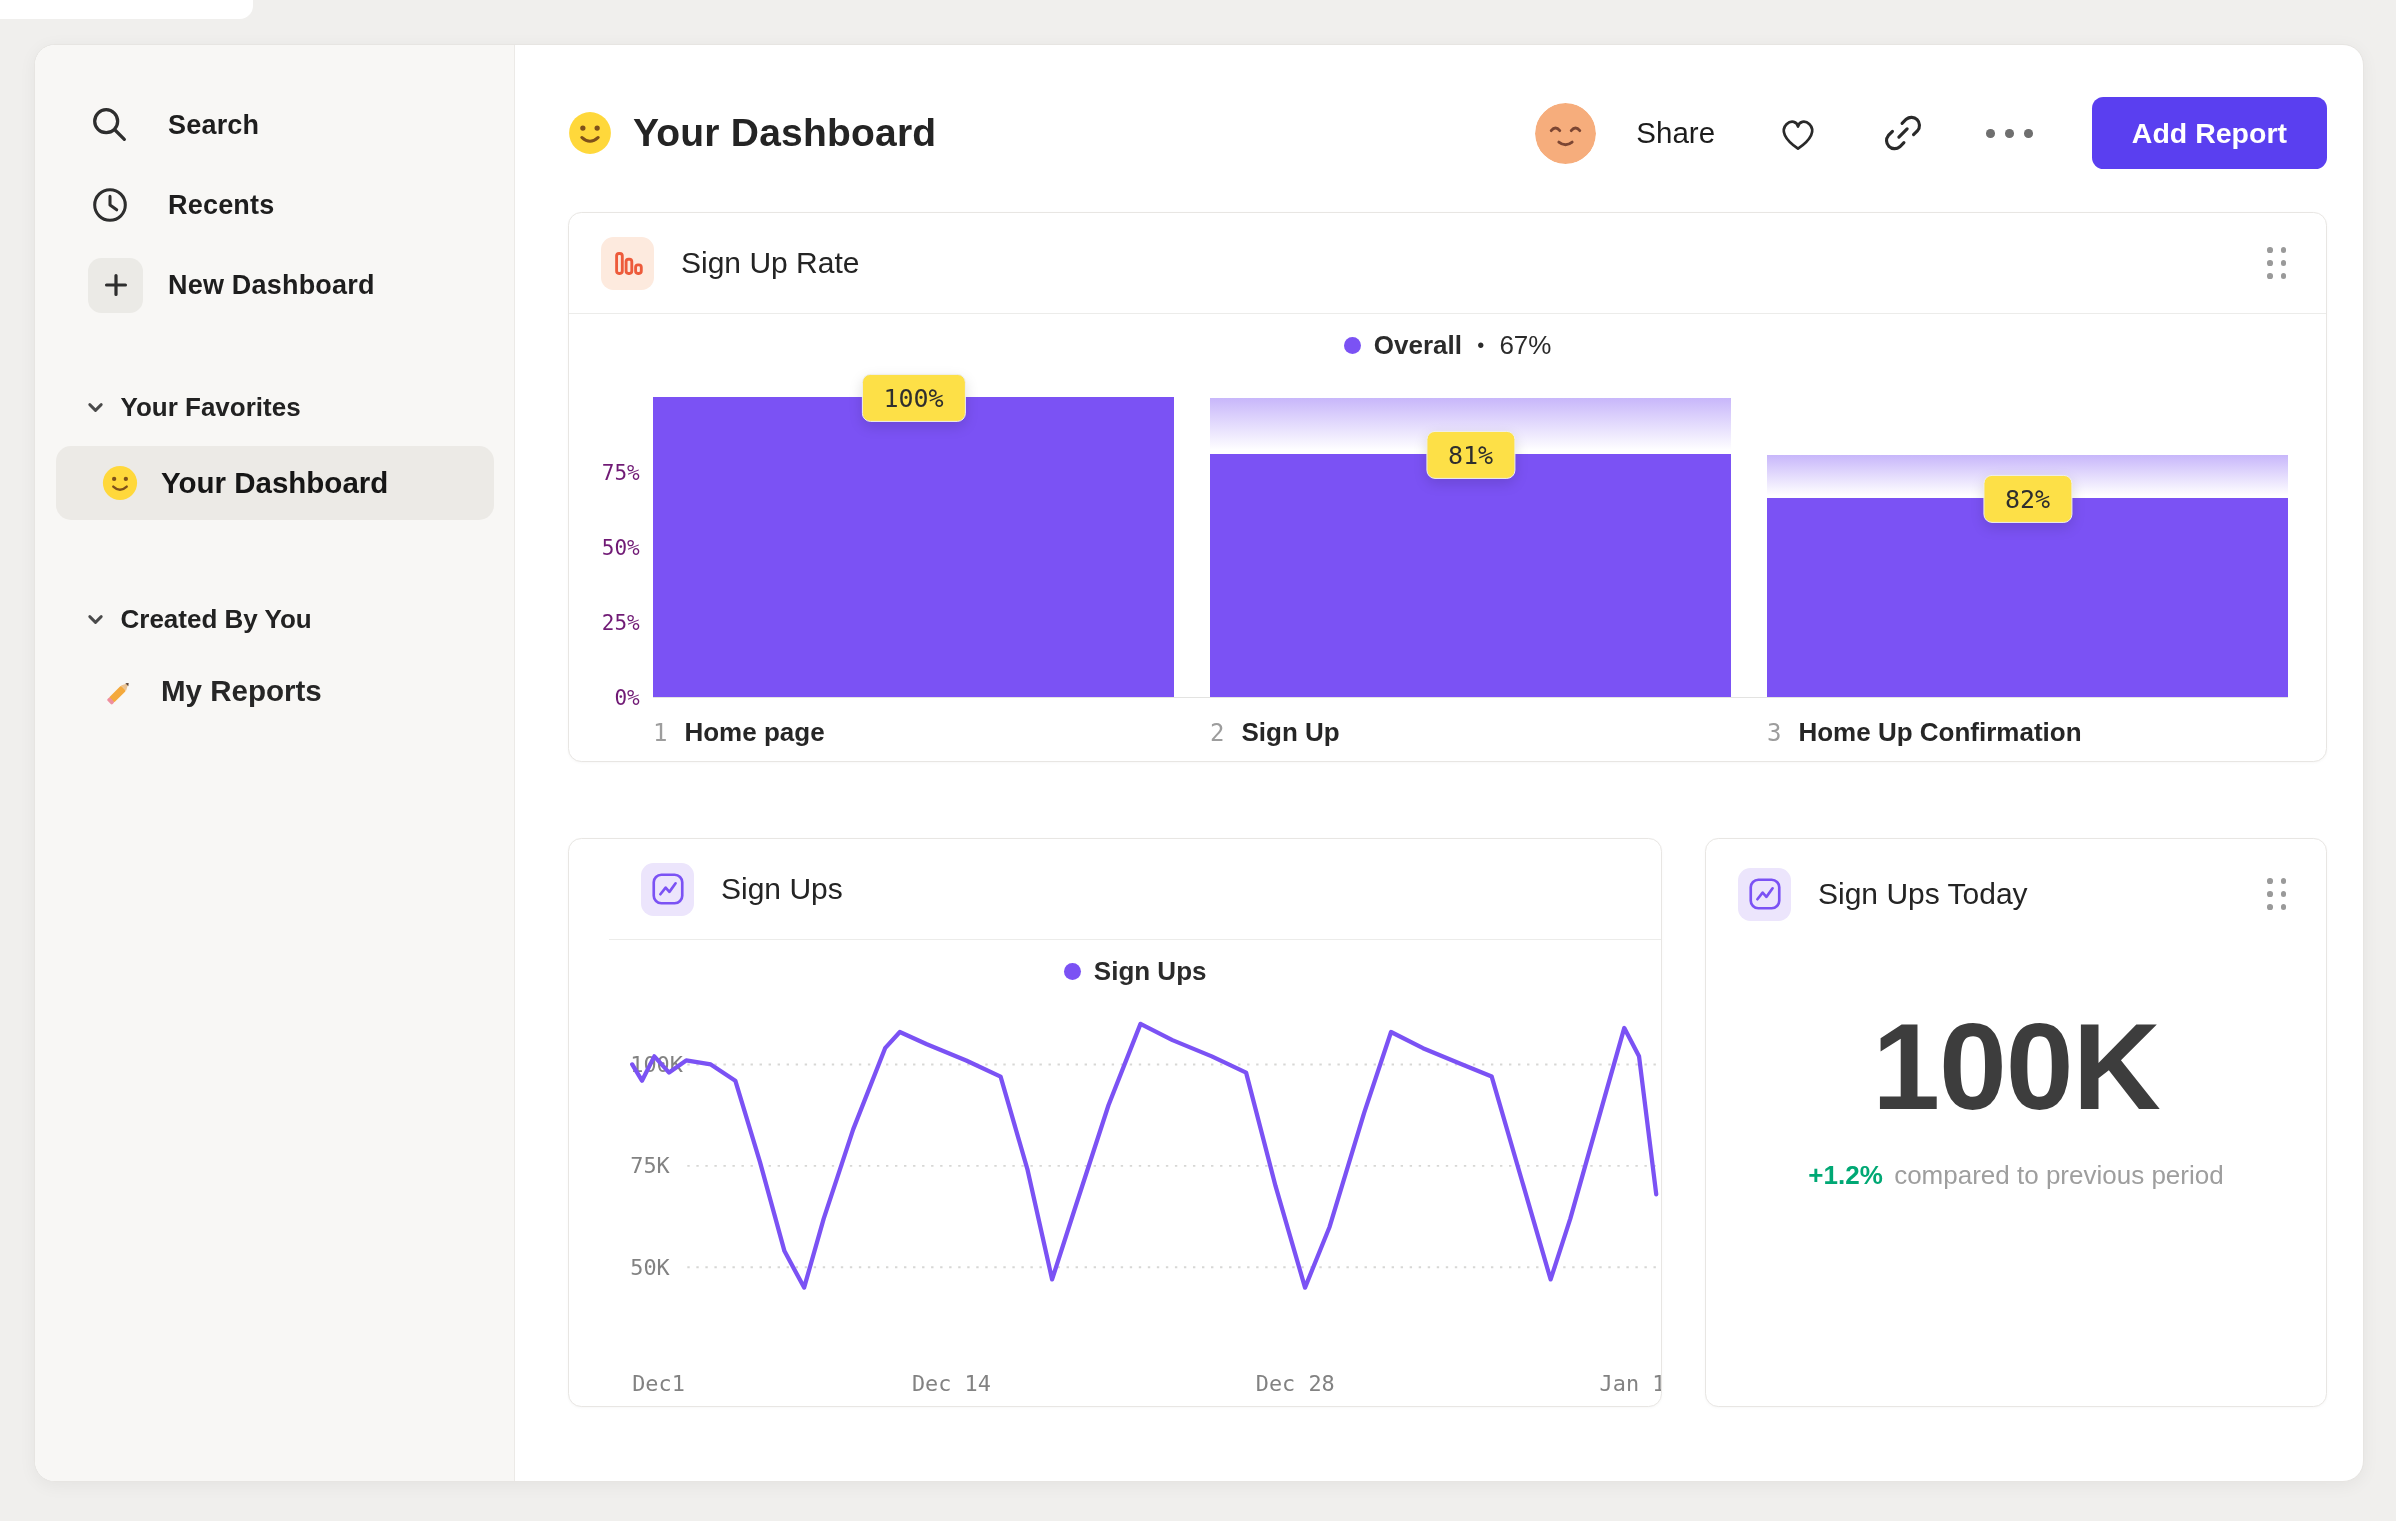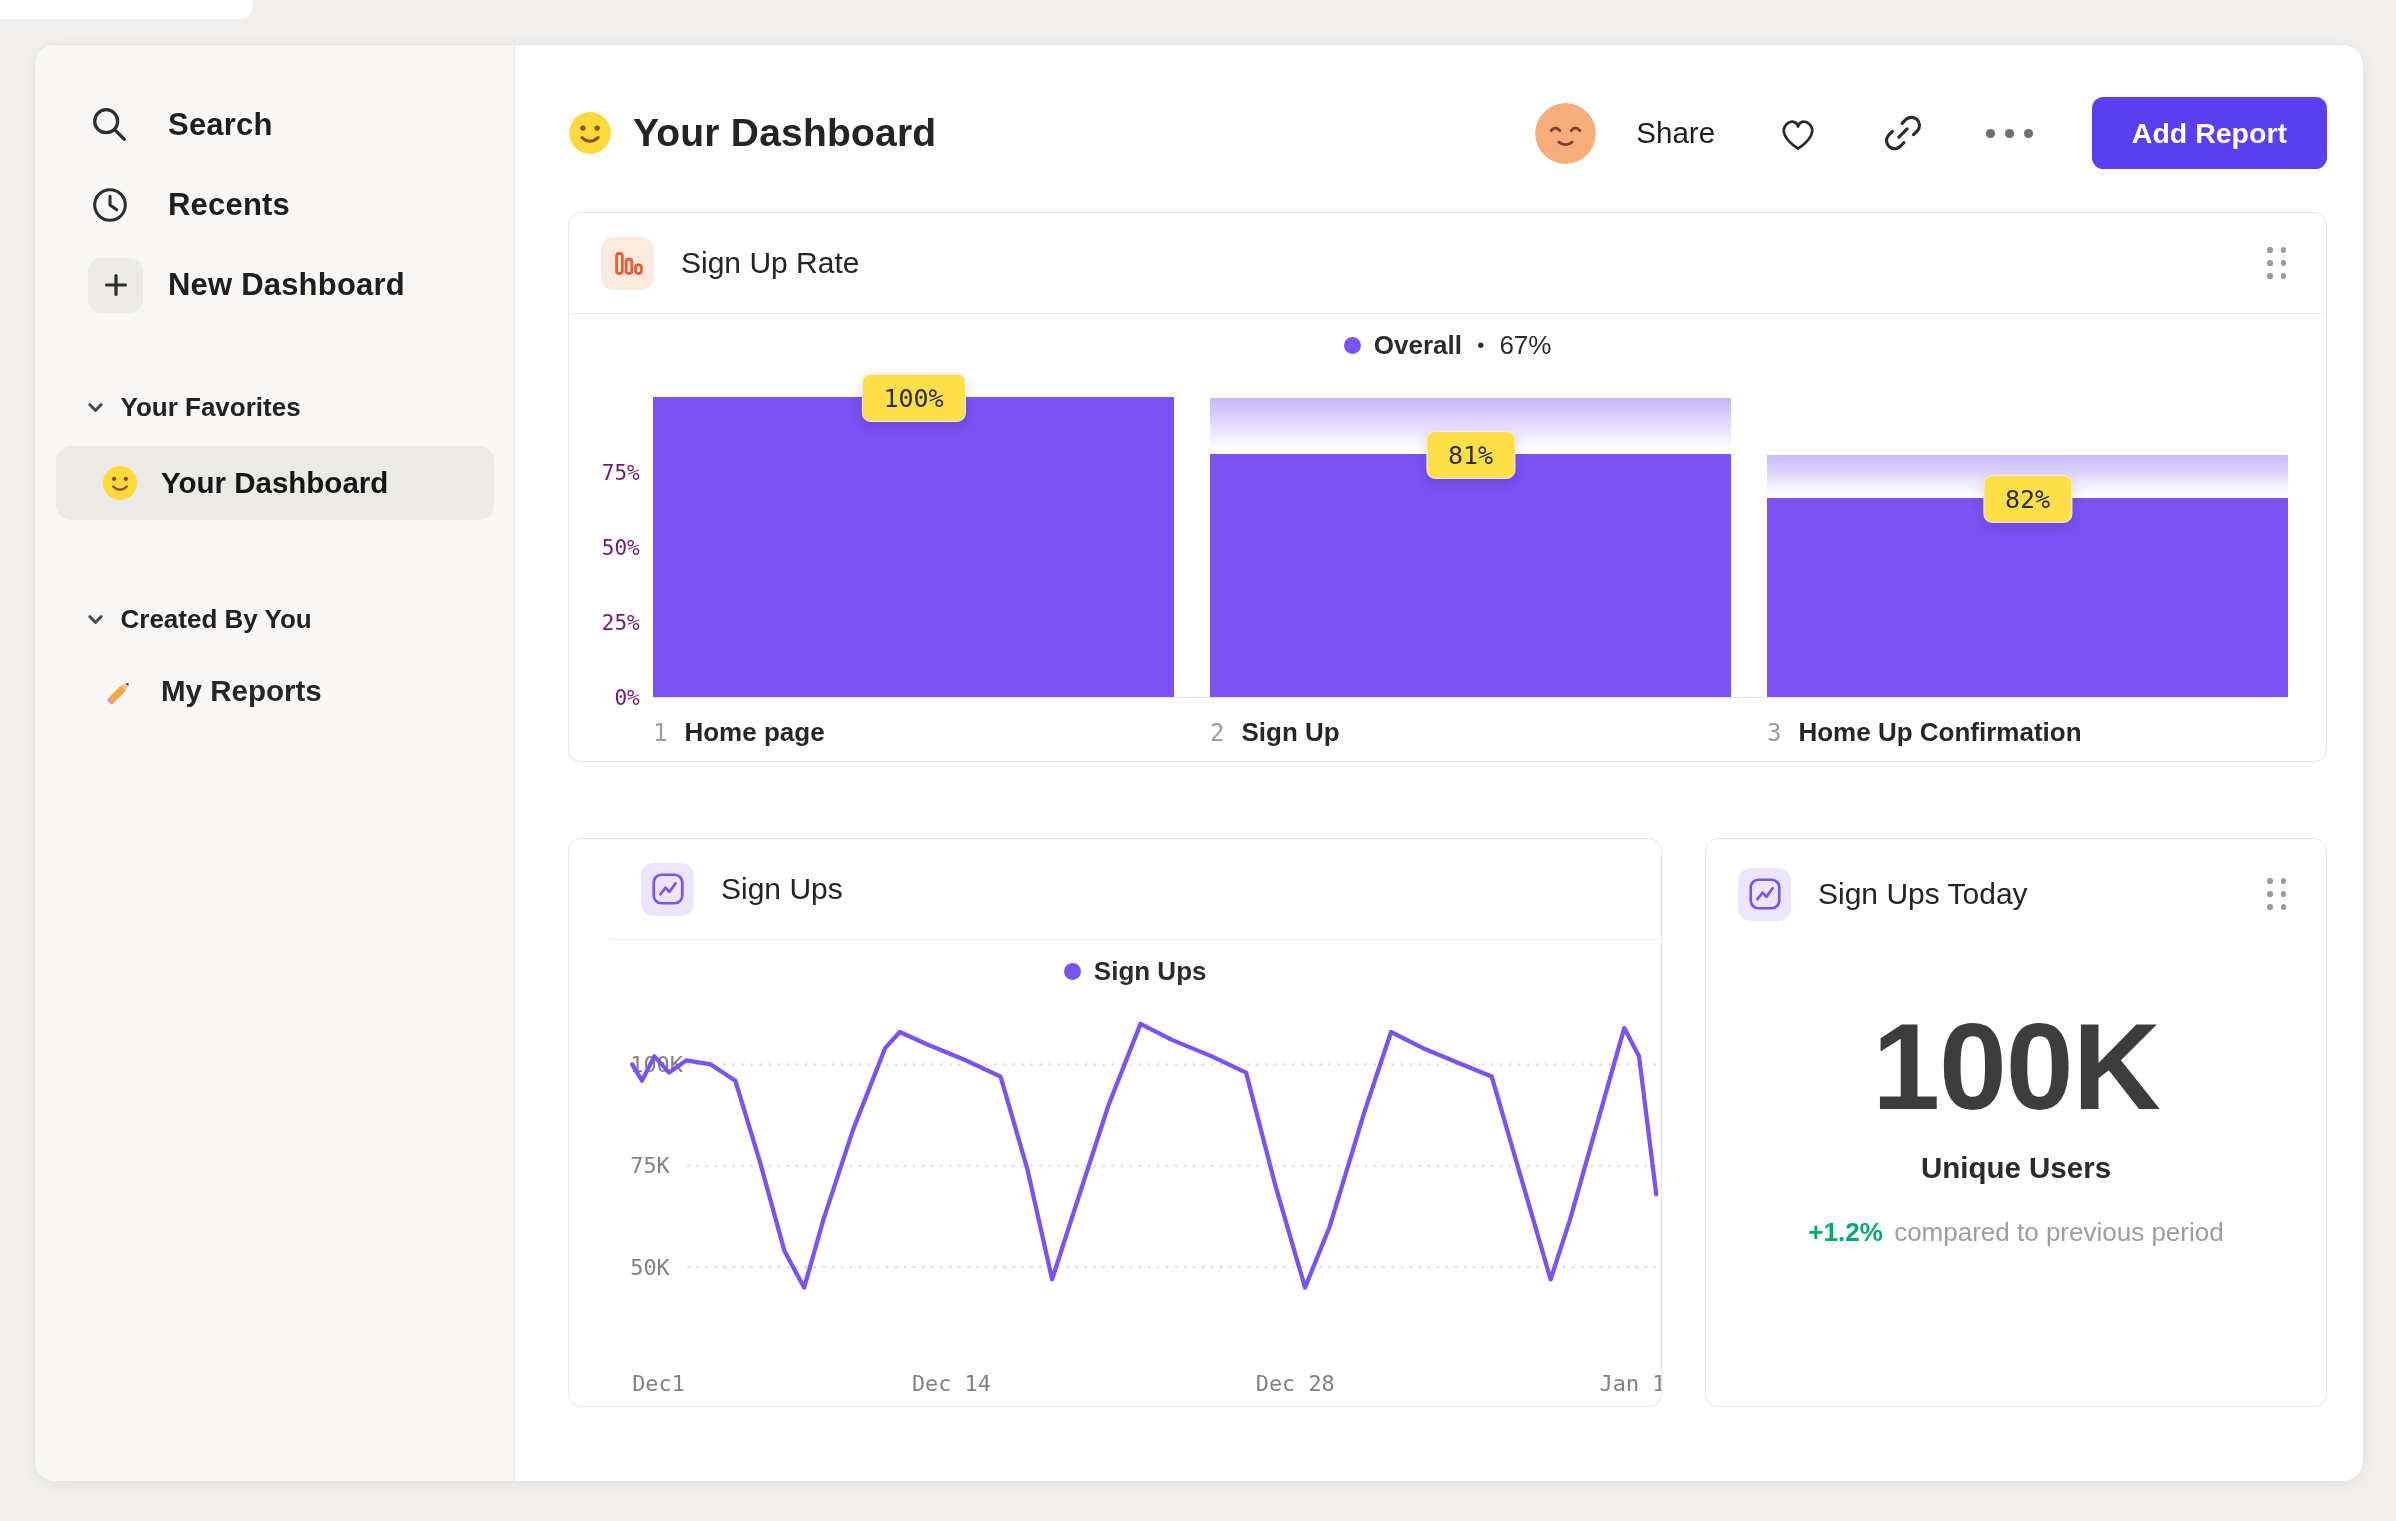--- a/index.html
+++ b/index.html
@@ -15,21 +15,21 @@
   .bg-sliver{position:absolute;left:0;top:0;width:253px;height:19px;background:#ffffff;border-radius:0 0 13.3px 0;}
   .window{position:absolute;left:34px;top:44px;width:2330px;height:1438px;background:#fff;border:1px solid #e7e5e2;
           border-radius:21px;display:flex;overflow:hidden;box-shadow:0 3.8px 17px rgba(0,0,0,.05);}
 
   
   .sidebar{width:480px;background:#f8f7f5;border-right:1px solid #eceae7;padding:40px 21px 0 21px;flex-shrink:0;}
   .nav-row{display:flex;align-items:center;gap:36px;height:80px;padding-left:32px;cursor:pointer;}
   .nav-row.plus{gap:25px;}
   .nav-icon{width:44px;height:44px;display:flex;align-items:center;justify-content:center;color:#2e2e2e;flex-shrink:0;}
   .plus-box{width:55px;height:55px;border-radius:13.3px;background:#ebeae6;display:flex;align-items:center;justify-content:center;color:#2e2e2e;flex-shrink:0;}
-  .nav-label{font-size:31px;font-weight:600;color:#1e1e1e;letter-spacing:0.2px;}
+  .nav-label{font-size:27px;font-weight:600;color:#1e1e1e;letter-spacing:0.2px;}
   .section-header{display:flex;align-items:center;gap:15px;margin:67px 0 0 28.5px;font-size:26px;font-weight:700;color:#222;cursor:pointer;}
   .section-header.created{margin-top:84px;}
   .chev{display:flex;color:#4a4a4a;}
   .side-pill{margin-top:23px;height:74px;width:438px;border-radius:15px;background:#eceae6;display:flex;align-items:center;
              gap:23px;padding-left:46px;font-size:29.5px;font-weight:600;color:#161616;cursor:pointer;}
   .side-item{margin-top:27px;height:57px;display:flex;align-items:center;gap:23px;padding-left:46px;font-size:29.5px;font-weight:600;color:#262626;cursor:pointer;}
   .mini-emoji{width:36px;height:36px;display:flex;flex-shrink:0;}
 
   
   .main{flex:1;display:flex;flex-direction:column;min-width:0;}
@@ -332,21 +332,20 @@
               <span class="drag-handle">
                   <span></span>
                   <span></span>
                   <span></span>
                   <span></span>
                   <span></span>
                   <span></span>
                 </span>
             </div>
             <div class="big-value">100K</div>
-            <div class="big-sub">Unique Users</div>
             <div class="big-delta">
               <span class="delta-pct">+1.2%</span><span class="delta-caption">compared to previous period</span>
             </div>
           </section>
         </div>
 
       </div>
     </main>
   </div>
 </div>

